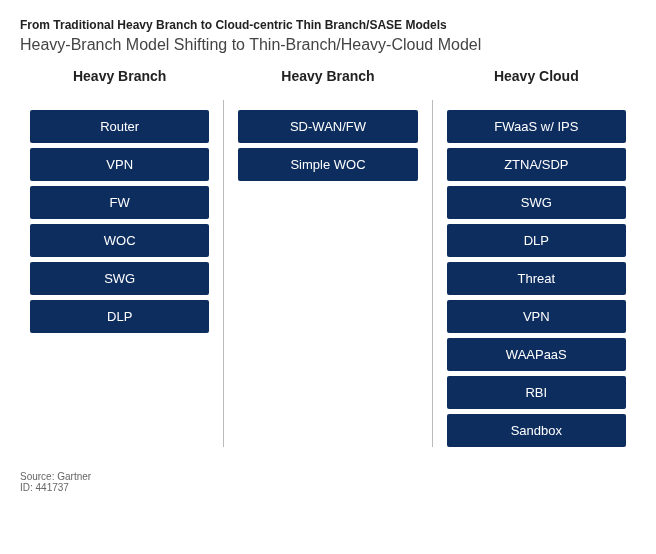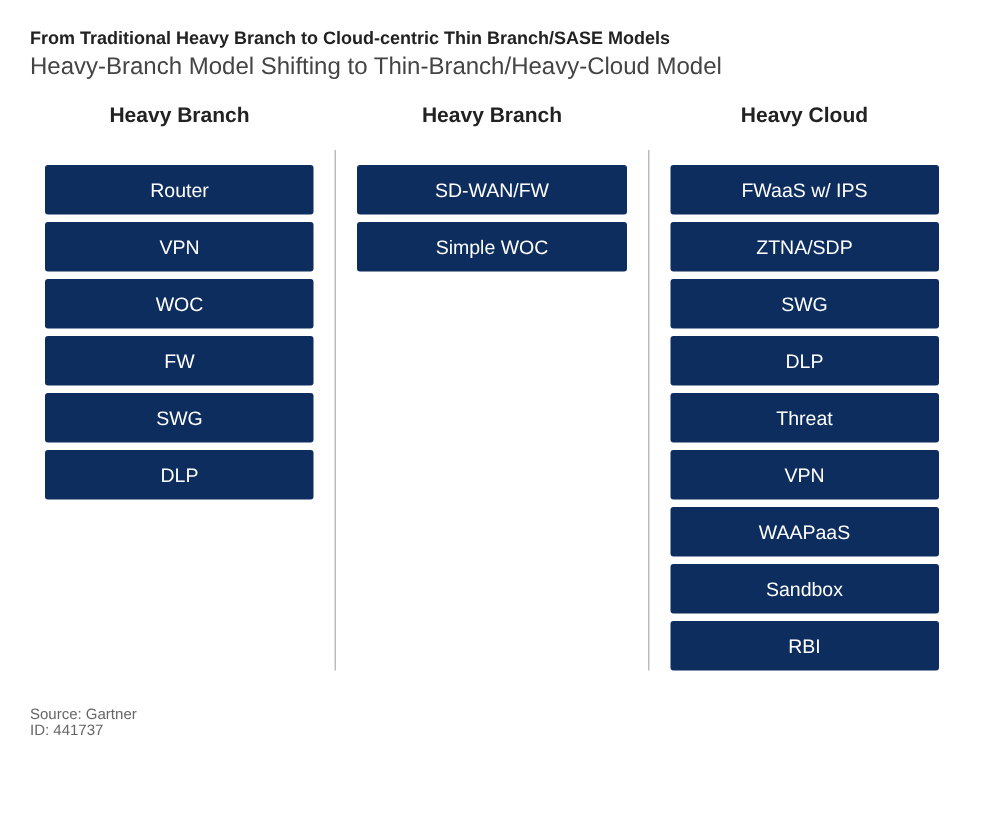--- a/index.html
+++ b/index.html
@@ -75,22 +75,22 @@
 
 <div class="main-title">From Traditional Heavy Branch to Cloud-centric Thin Branch/SASE Models</div>
 <div class="sub-title">Heavy-Branch Model Shifting to Thin-Branch/Heavy-Cloud Model</div>
 
 <div class="columns-wrapper" id="columns-wrapper">
     <div class="column">
       <div class="column-header">Heavy Branch</div>
       <div class="column-items">
         <div class="item-box">Router</div>
         <div class="item-box">VPN</div>
+        <div class="item-box">FW</div>
         <div class="item-box">WOC</div>
-        <div class="item-box">FW</div>
         <div class="item-box">SWG</div>
         <div class="item-box">DLP</div>
       </div>
     </div>
     <div class="divider"></div>
     <div class="column">
       <div class="column-header">Heavy Branch</div>
       <div class="column-items">
         <div class="item-box">SD-WAN/FW</div>
         <div class="item-box">Simple WOC</div>
@@ -100,22 +100,22 @@
     <div class="column">
       <div class="column-header">Heavy Cloud</div>
       <div class="column-items">
         <div class="item-box">FWaaS w/ IPS</div>
         <div class="item-box">ZTNA/SDP</div>
         <div class="item-box">SWG</div>
         <div class="item-box">DLP</div>
         <div class="item-box">Threat</div>
         <div class="item-box">VPN</div>
         <div class="item-box">WAAPaaS</div>
+        <div class="item-box">RBI</div>
         <div class="item-box">Sandbox</div>
-        <div class="item-box">RBI</div>
       </div>
     </div>
   </div>
 
 <div class="footer">
   <div>Source: Gartner</div>
   <div>ID: 441737</div>
 </div>
 
 </body></html>

